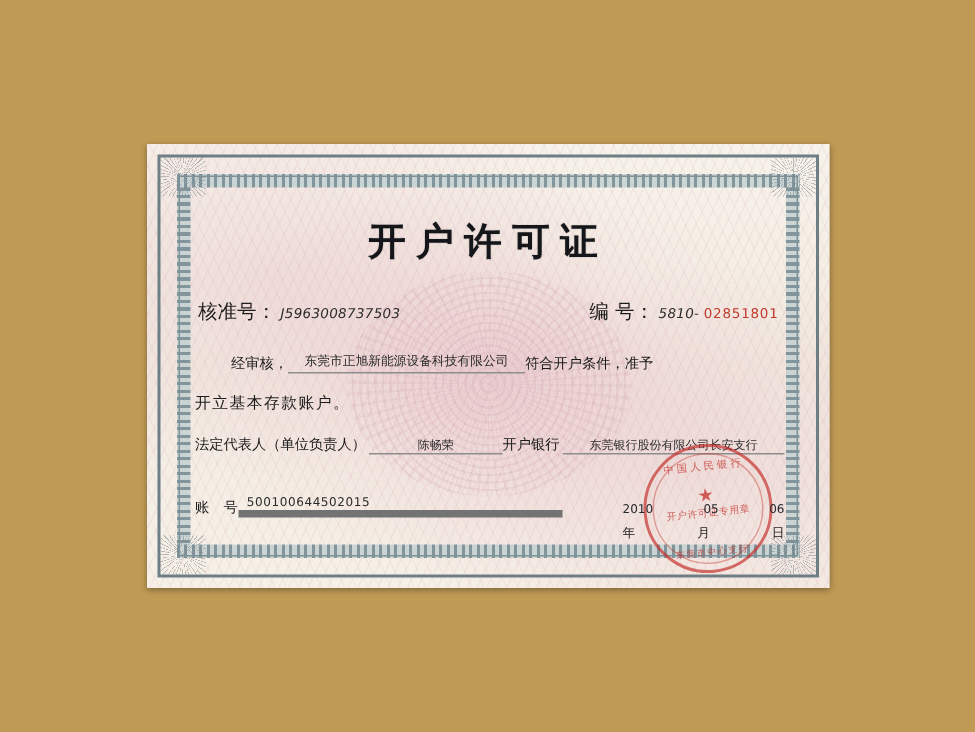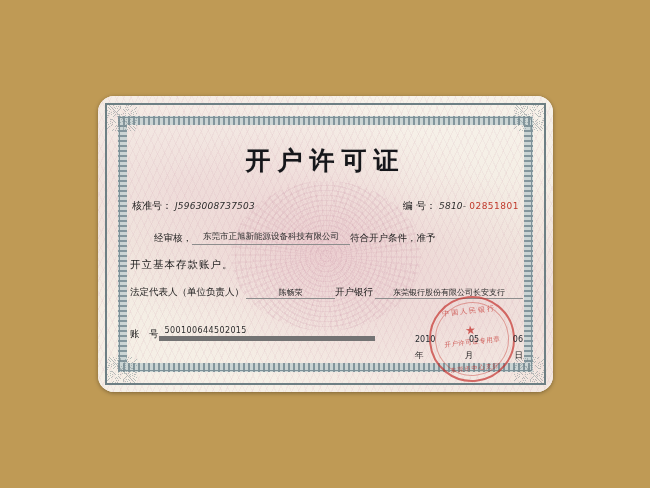--- a/index.html
+++ b/index.html
@@ -17,21 +17,20 @@
   
   #certificate {
     position: absolute;
     left: 98px;
     top: 96px;
     width: 455px;
     height: 296px;
     background: #f5efe6;
     box-shadow: 0 1px 4px rgba(0,0,0,0.35);
     overflow: hidden;
-    border-radius: 16px;
   }
 
   
   .wash {
     position: absolute;
     inset: 0;
     background:
       radial-gradient(ellipse at 50% 52%, rgba(226,170,186,0.40) 0%, rgba(226,170,186,0.10) 38%, rgba(226,170,186,0.0) 62%),
       radial-gradient(ellipse at 18% 30%, rgba(218,160,178,0.22) 0%, rgba(218,160,178,0) 45%),
       radial-gradient(ellipse at 84% 72%, rgba(218,160,178,0.22) 0%, rgba(218,160,178,0) 45%),
@@ -123,21 +122,21 @@
 
   
   .meta {
     display: flex;
     justify-content: space-between;
     margin-top: 22px;
     padding: 0 4px;
     font-size: 9px;
   }
   .meta-left, .meta-right { display: flex; align-items: baseline; }
-  .meta .k { font-size: 10px; color: #1b1b1b; text-align: right; }
+  .meta .k { font-size: 13px; color: #1b1b1b; text-align: right; }
   .meta .v {
     font-size: 9px;
     font-style: italic;
     color: #2b2b2b;
     margin-left: 3px;
     letter-spacing: .2px;
   }
   .meta .v.red { color: #c0392b; font-style: normal; letter-spacing: .5px; }
 
   

